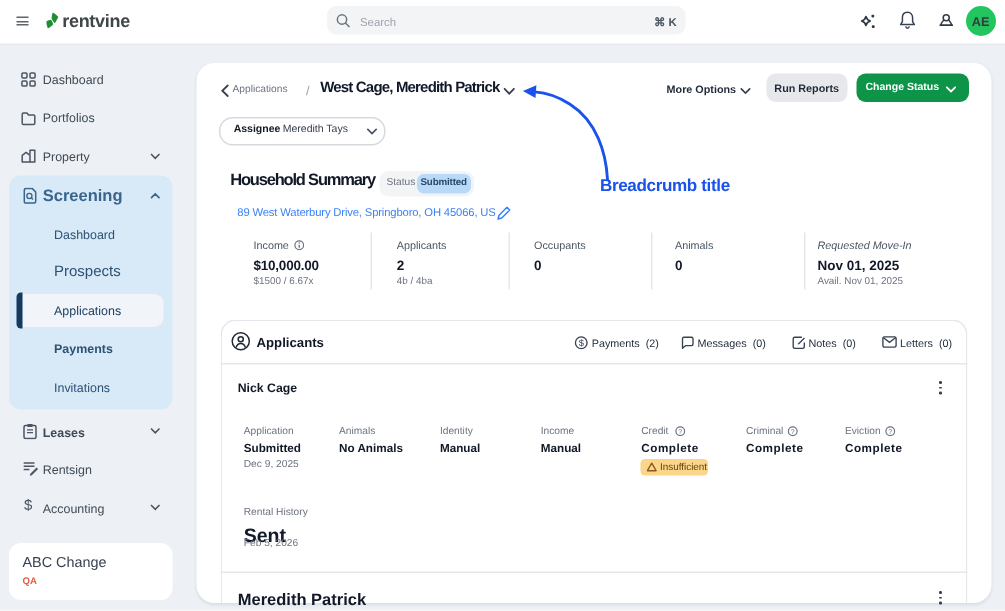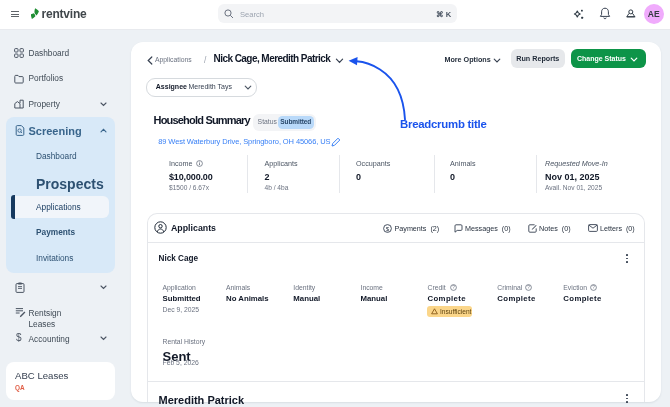--- a/index.html
+++ b/index.html
@@ -36,21 +36,21 @@
 </svg>
 <svg class="abs" style="left:598.5px;top:7px;z-index:6;" width="12" height="13" viewBox="0 0 12 13">
   <path d="M6,1.2 C3.8,1.2 2.6,2.8 2.6,4.8 L2.6,7.4 L1.4,9.4 L10.6,9.4 L9.4,7.4 L9.4,4.8 C9.4,2.8 8.2,1.2 6,1.2 Z" fill="none" stroke="#374151" stroke-width="1" stroke-linejoin="round"></path>
   <path d="M4.8,10.6 C5.0,11.4 5.4,11.8 6,11.8 C6.6,11.8 7.0,11.4 7.2,10.6" fill="none" stroke="#374151" stroke-width="1"></path>
 </svg>
 <svg class="abs" style="left:625.5px;top:9px;z-index:6;" width="10" height="9" viewBox="0 0 10 9">
   <circle cx="4.8" cy="2.9" r="2.0" fill="none" stroke="#2f3a45" stroke-width="1"></circle>
   <path d="M3.2,4.3 C2.1,5.5 1.3,6.8 1.0,7.8 L8.6,7.8 C8.3,6.8 7.5,5.5 6.4,4.3" fill="none" stroke="#2f3a45" stroke-width="1"></path>
   <line x1="0.5" y1="7.8" x2="9.3" y2="7.8" stroke="#2f3a45" stroke-width="1"></line>
 </svg>
-<div class="abs" style="left:643.5px;top:3.5px;width:20.5px;height:20.5px;border-radius:50%;background:#f0abfc;z-index:6;display:flex;align-items:center;justify-content:center;font-size:8.5px;font-weight:700;color:#343b40;">AE</div>
+<div class="abs" style="left:643.5px;top:3.5px;width:20.5px;height:20.5px;border-radius:50%;background:#22c55e;z-index:6;display:flex;align-items:center;justify-content:center;font-size:8.5px;font-weight:700;color:#343b40;">AE</div>
 
 <svg class="abs" style="left:14px;top:48px;" width="10" height="10" viewBox="0 0 10 10">
   <rect x="0.6" y="0.6" width="3.4" height="3.4" rx="0.8" fill="none" stroke="#4b5563" stroke-width="1"></rect>
   <rect x="6.0" y="0.6" width="3.4" height="3.4" rx="0.8" fill="none" stroke="#4b5563" stroke-width="1"></rect>
   <rect x="0.6" y="6.0" width="3.4" height="3.4" rx="0.8" fill="none" stroke="#4b5563" stroke-width="1"></rect>
   <rect x="6.0" y="6.0" width="3.4" height="3.4" rx="0.8" fill="none" stroke="#4b5563" stroke-width="1"></rect>
 </svg>
 <div class="abs" style="left:28.5px;top:47.7px;font-size:8.3px;font-weight:500;color:#3f4a55;">Dashboard</div>
 <svg class="abs" style="left:14px;top:73.5px;" width="10" height="10" viewBox="0 0 10 10">
   <path d="M0.8,2.6 L0.8,8.2 C0.8,8.7 1.1,9 1.6,9 L8.4,9 C8.9,9 9.2,8.7 9.2,8.2 L9.2,3.4 C9.2,2.9 8.9,2.6 8.4,2.6 L5,2.6 L4,1.4 L1.6,1.4 C1.1,1.4 0.8,1.7 0.8,2.2 Z" fill="none" stroke="#4b5563" stroke-width="1" stroke-linejoin="round"></path>
@@ -70,62 +70,62 @@
   <path d="M1.2,1.6 C1.2,1 1.6,0.6 2.2,0.6 L6.4,0.6 L8.8,3 L8.8,9.4 C8.8,10 8.4,10.4 7.8,10.4 L2.2,10.4 C1.6,10.4 1.2,10 1.2,9.4 Z" fill="none" stroke="#39658c" stroke-width="1" stroke-linejoin="round"></path>
   <circle cx="4.6" cy="5.6" r="1.7" fill="none" stroke="#39658c" stroke-width="0.9"></circle>
   <line x1="5.8" y1="6.8" x2="7" y2="8" stroke="#39658c" stroke-width="0.9"></line>
 </svg>
 <div class="abs" style="left:28.5px;top:125.2px;font-size:11px;font-weight:700;color:#39658c;">Screening</div>
 <svg class="abs" style="left:100px;top:127.5px;" width="7" height="5" viewBox="0 0 7 5">
     <path d="M1,3.8 L3.5,1.3 L6,3.8" fill="none" stroke="#39658c" stroke-width="1.1" stroke-linecap="round"></path>
   </svg>
 
 <div class="abs" style="left:36px;top:151px;font-size:8.3px;font-weight:500;color:#2d5172;">Dashboard</div>
-<div class="abs" style="left:36px;top:176.2px;font-size:14px;font-weight:700;color:#2d5172;">Prospects</div>
+<div class="abs" style="left:36px;top:176.2px;font-size:10px;font-weight:400;color:#2d5172;">Prospects</div>
 <div class="abs" style="left:15px;top:195.5px;width:94px;height:22.8px;background:#f1f5fa;border-radius:0 6px 6px 0;"></div>
 <div class="abs" style="left:11px;top:194.5px;width:4.3px;height:24.3px;background:#16395f;border-radius:3px 0 0 3px;"></div>
 <div class="abs" style="left:36px;top:201.7px;font-size:8.3px;font-weight:500;color:#1d3f63;">Applications</div>
 <div class="abs" style="left:36px;top:227.2px;font-size:8.3px;font-weight:700;color:#2d5172;">Payments</div>
 <div class="abs" style="left:36px;top:252.7px;font-size:8.3px;font-weight:500;color:#2d5172;">Invitations</div>
 
 <svg class="abs" style="left:15px;top:281.5px;" width="10" height="11" viewBox="0 0 10 11">
   <rect x="1" y="1.6" width="8" height="8.8" rx="1" fill="none" stroke="#4b5563" stroke-width="1"></rect>
   <rect x="3.2" y="0.6" width="3.6" height="2" rx="0.6" fill="#4b5563"></rect>
   <line x1="3" y1="4.6" x2="7" y2="4.6" stroke="#4b5563" stroke-width="0.9"></line>
   <line x1="3" y1="6.4" x2="7" y2="6.4" stroke="#4b5563" stroke-width="0.9"></line>
 </svg>
-<div class="abs" style="left:28.5px;top:282.7px;font-size:8.3px;font-weight:400;color:#3f4a55;margin-top:36px;">Leases</div>
+<div class="abs" style="left:28.5px;top:282.7px;font-size:8.3px;font-weight:700;color:#3f4a55;">Leases</div>
 <svg class="abs" style="left:100px;top:284.5px;" width="7" height="5" viewBox="0 0 7 5">
     <path d="M1,1 L3.5,3.5 L6,1" fill="none" stroke="#4b5563" stroke-width="1.1" stroke-linecap="round"></path>
   </svg>
 <svg class="abs" style="left:15px;top:307px;" width="11" height="11" viewBox="0 0 11 11">
   <line x1="0.8" y1="1.6" x2="8" y2="1.6" stroke="#4b5563" stroke-width="1"></line>
   <line x1="0.8" y1="3.8" x2="8" y2="3.8" stroke="#4b5563" stroke-width="1"></line>
   <line x1="0.8" y1="6" x2="4.6" y2="6" stroke="#4b5563" stroke-width="1"></line>
   <path d="M5.2,8.8 L9.4,4.6 L10.4,5.6 L6.2,9.8 L4.8,10.2 Z" fill="#4b5563"></path>
 </svg>
 <div class="abs" style="left:28.5px;top:308.2px;font-size:8.3px;font-weight:500;color:#3f4a55;">Rentsign</div>
 <div class="abs" style="left:16px;top:331.5px;font-size:10px;font-weight:500;color:#4b5563;">$</div>
 <div class="abs" style="left:28.5px;top:333.7px;font-size:8.3px;font-weight:500;color:#3f4a55;">Accounting</div>
 <svg class="abs" style="left:100px;top:335.5px;" width="7" height="5" viewBox="0 0 7 5">
     <path d="M1,1 L3.5,3.5 L6,1" fill="none" stroke="#4b5563" stroke-width="1.1" stroke-linecap="round"></path>
   </svg>
 
 <div class="abs" style="left:6px;top:361.5px;width:109px;height:38.5px;background:#fff;border-radius:8px;z-index:2;"></div>
-<div class="abs" style="left:15px;top:370px;font-size:9.6px;font-weight:500;color:#374151;z-index:3;">ABC Leases</div>
+<div class="abs" style="left:15px;top:370px;font-size:9.6px;font-weight:500;color:#374151;z-index:3;">ABC Change</div>
 <div class="abs" style="left:15px;top:383.5px;font-size:6.4px;font-weight:700;color:#e05c43;z-index:3;">QA</div>
 
 <div class="abs" style="left:130.5px;top:42px;width:530.5px;height:360px;background:#fff;border-radius:12px;box-shadow:0 1px 2px rgba(40,55,75,0.10);"></div>
 
 <svg class="abs" style="left:146.5px;top:56px;" width="6" height="9" viewBox="0 0 6 9">
     <path d="M4.8,1 L1.2,4.5 L4.8,8" fill="none" stroke="#374151" stroke-width="1.2" stroke-linecap="round"></path>
   </svg>
 <div class="abs" style="left:155px;top:55.7px;font-size:6.8px;color:#6b7280;">Applications</div>
 <div class="abs" style="left:204px;top:54.5px;font-size:8.5px;color:#9ca3af;">/</div>
-<div class="abs" style="left:213.5px;top:53px;font-size:10px;font-weight:700;color:#111827;letter-spacing:-0.55px;">Nick Cage, Meredith Patrick</div>
+<div class="abs" style="left:213.5px;top:53px;font-size:10px;font-weight:700;color:#111827;letter-spacing:-0.55px;">West Cage, Meredith Patrick</div>
 <svg class="abs" style="left:334.5px;top:57.6px;" width="9" height="6" viewBox="0 0 9 6">
     <path d="M1.4,1.2 L4.5,4.4 L7.6,1.2" fill="none" stroke="#374151" stroke-width="1.2" stroke-linecap="round"></path>
   </svg>
 
 <div class="abs" style="left:444.4px;top:55.3px;font-size:7.2px;font-weight:600;color:#1f2937;">More Options</div>
 <svg class="abs" style="left:492.5px;top:57.8px;" width="8" height="6" viewBox="0 0 8 6">
     <path d="M1.2,1.2 L4,4 L6.8,1.2" fill="none" stroke="#374151" stroke-width="1.1" stroke-linecap="round"></path>
   </svg>
 <div class="abs" style="left:510.8px;top:48.8px;width:54px;height:19.3px;background:#e6e8eb;border-radius:6px;text-align:center;line-height:19.3px;font-size:7.2px;font-weight:600;color:#1f2937;">Run Reports</div>
 <div class="abs" style="left:570.5px;top:48.8px;width:75px;height:19.3px;background:#0d9448;border-radius:6px;"></div>

